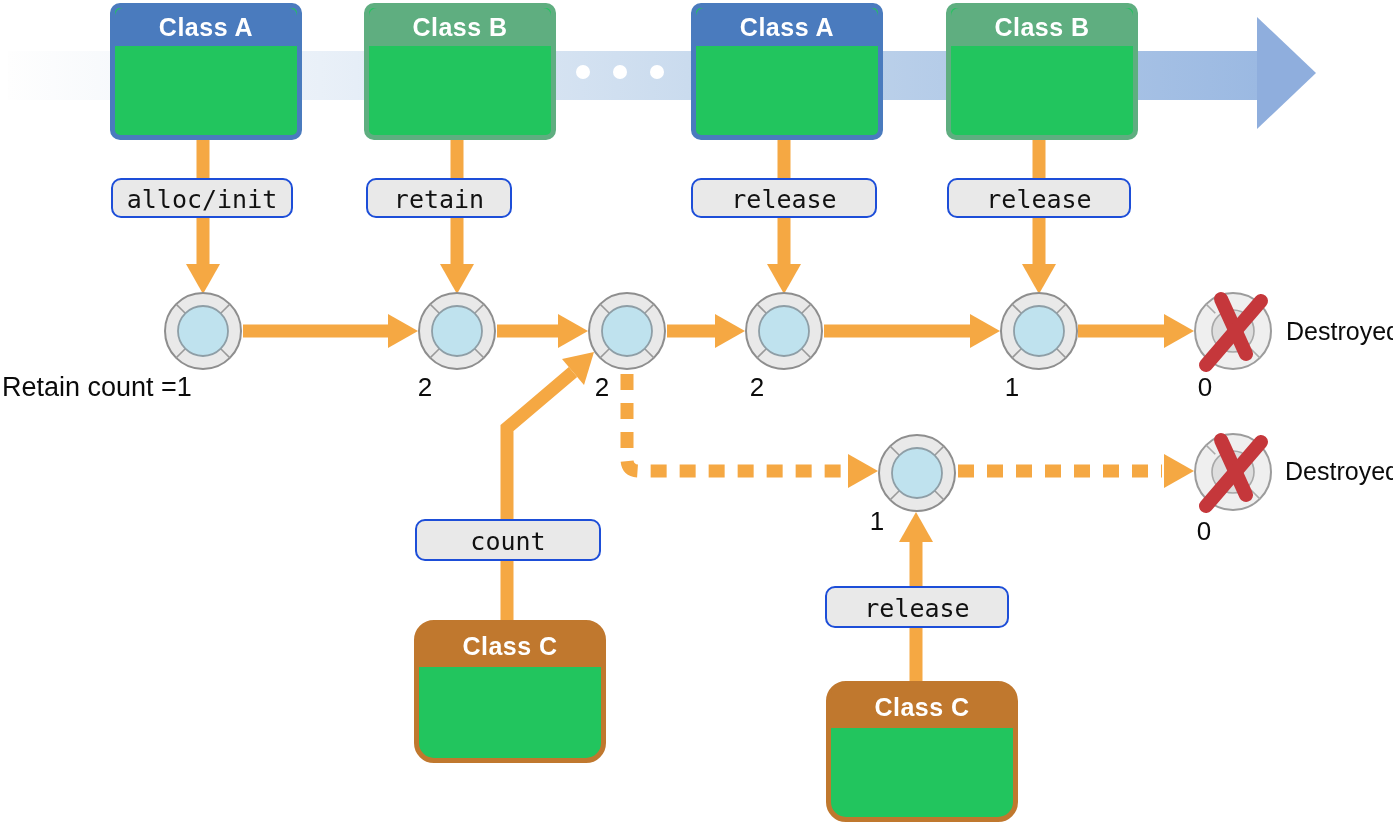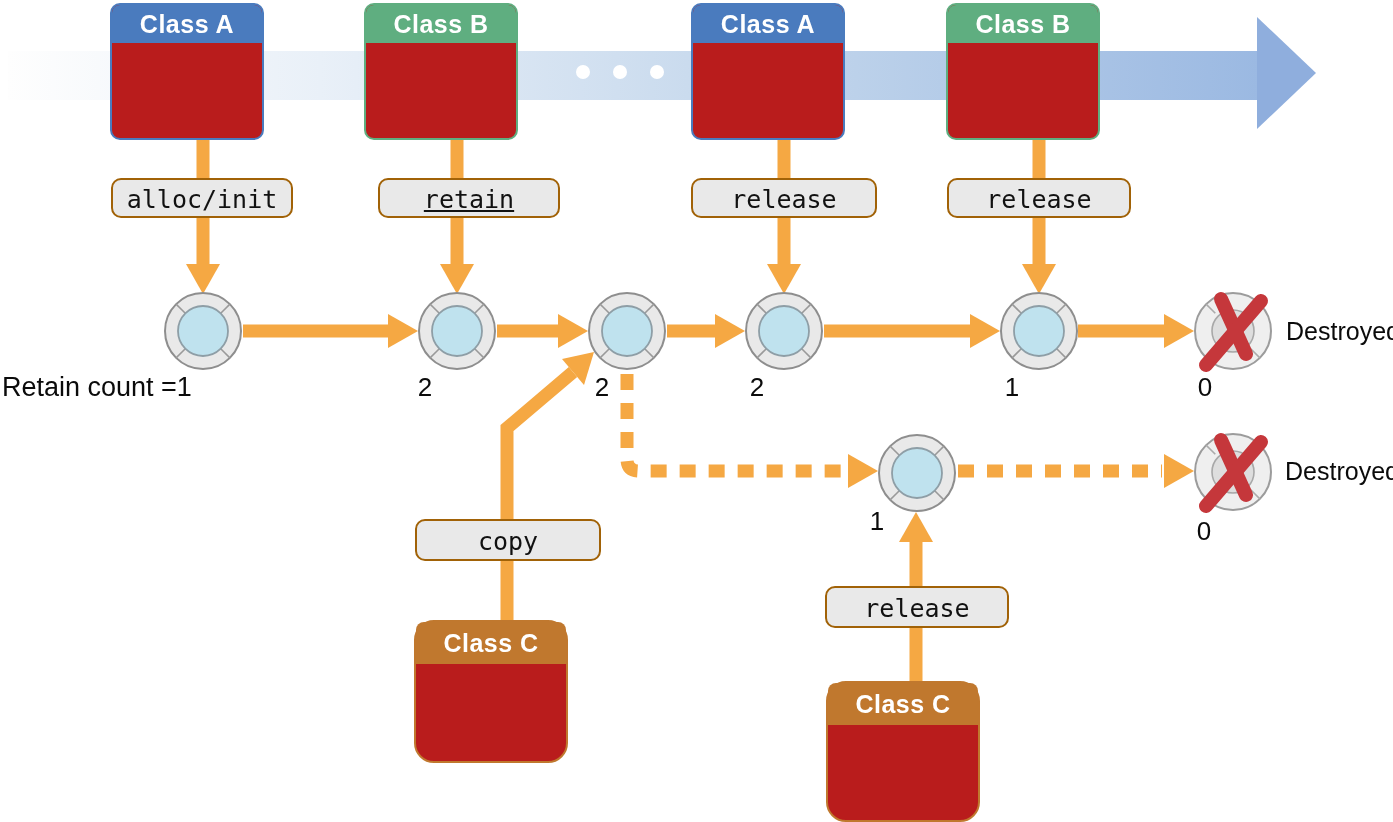--- a/index.html
+++ b/index.html
@@ -8,25 +8,25 @@
     width:1393px;height:822px;
     font-family:"Liberation Sans",sans-serif;
     overflow:hidden;
     background:#ffffff;
   }
   .stage svg{position:absolute;left:0;top:0;}
 
   
   .clsbox{
     position:absolute;
-    width:154px;height:137px;
-    background:#b91c1c;
+    width:192px;height:137px;
+    background:#22c55e;
     border-radius:10px;
     box-sizing:border-box;
-    border:2px solid #7f1d1d;
+    border:5px solid #7f1d1d;
     z-index:2;
   }
   .clsbox .hdr{
     height:38px;line-height:38px;
     border-radius:8px 8px 0 0;
     text-align:center;
     color:#ffffff;
     font-weight:bold;
     font-size:25px;
     letter-spacing:0.5px;
@@ -38,21 +38,21 @@
   .cls-brown{border-color:#C0782E;border-radius:20px;}
   .cls-brown .hdr{background:#C0782E;}
   .cls-brown .hdr{height:42px;line-height:42px;}
 
   
   .pill{
     position:absolute;
     height:40px;line-height:40px;
     box-sizing:border-box;
     background:#E9E9E9;
-    border:2px solid #a16207;
+    border:2px solid #1d4ed8;
     border-radius:10px;
     text-align:center;
     font-family:"DejaVu Sans Mono",monospace;
     font-size:25px;
     color:#111;
     z-index:3;
   }
 
   
   .lbl{
@@ -201,24 +201,24 @@
   </div>
 
   <div class="clsbox cls-brown" style="left:414px;top:620px;height:143px;">
     <div class="hdr">Class C</div>
   </div>
   <div class="clsbox cls-brown" style="left:826px;top:681px;height:141px;">
     <div class="hdr">Class C</div>
   </div>
 
   <div class="pill" style="left:111px;top:178px;width:182px;">alloc/init</div>
-  <div class="pill" style="left:378px;top:178px;width:182px;text-decoration:underline;">retain</div>
+  <div class="pill" style="left:366px;top:178px;width:146px;">retain</div>
   <div class="pill" style="left:691px;top:178px;width:186px;">release</div>
   <div class="pill" style="left:947px;top:178px;width:184px;">release</div>
-  <div class="pill" style="left:415px;top:519px;width:186px;height:42px;line-height:42px;">copy</div>
+  <div class="pill" style="left:415px;top:519px;width:186px;height:42px;line-height:42px;">count</div>
   <div class="pill" style="left:825px;top:586px;width:184px;height:42px;line-height:42px;">release</div>
 
   <div class="lbl" style="left:2px;top:372px;font-size:27px;">Retain count =1</div>
   <div class="lbl cnt" style="left:425px;top:372px;">2</div>
   <div class="lbl cnt" style="left:602px;top:372px;">2</div>
   <div class="lbl cnt" style="left:757px;top:372px;">2</div>
   <div class="lbl cnt" style="left:1012px;top:372px;">1</div>
   <div class="lbl cnt" style="left:1205px;top:372px;">0</div>
   <div class="lbl" style="left:1286px;top:317px;font-size:25px;">Destroyed</div>
 

